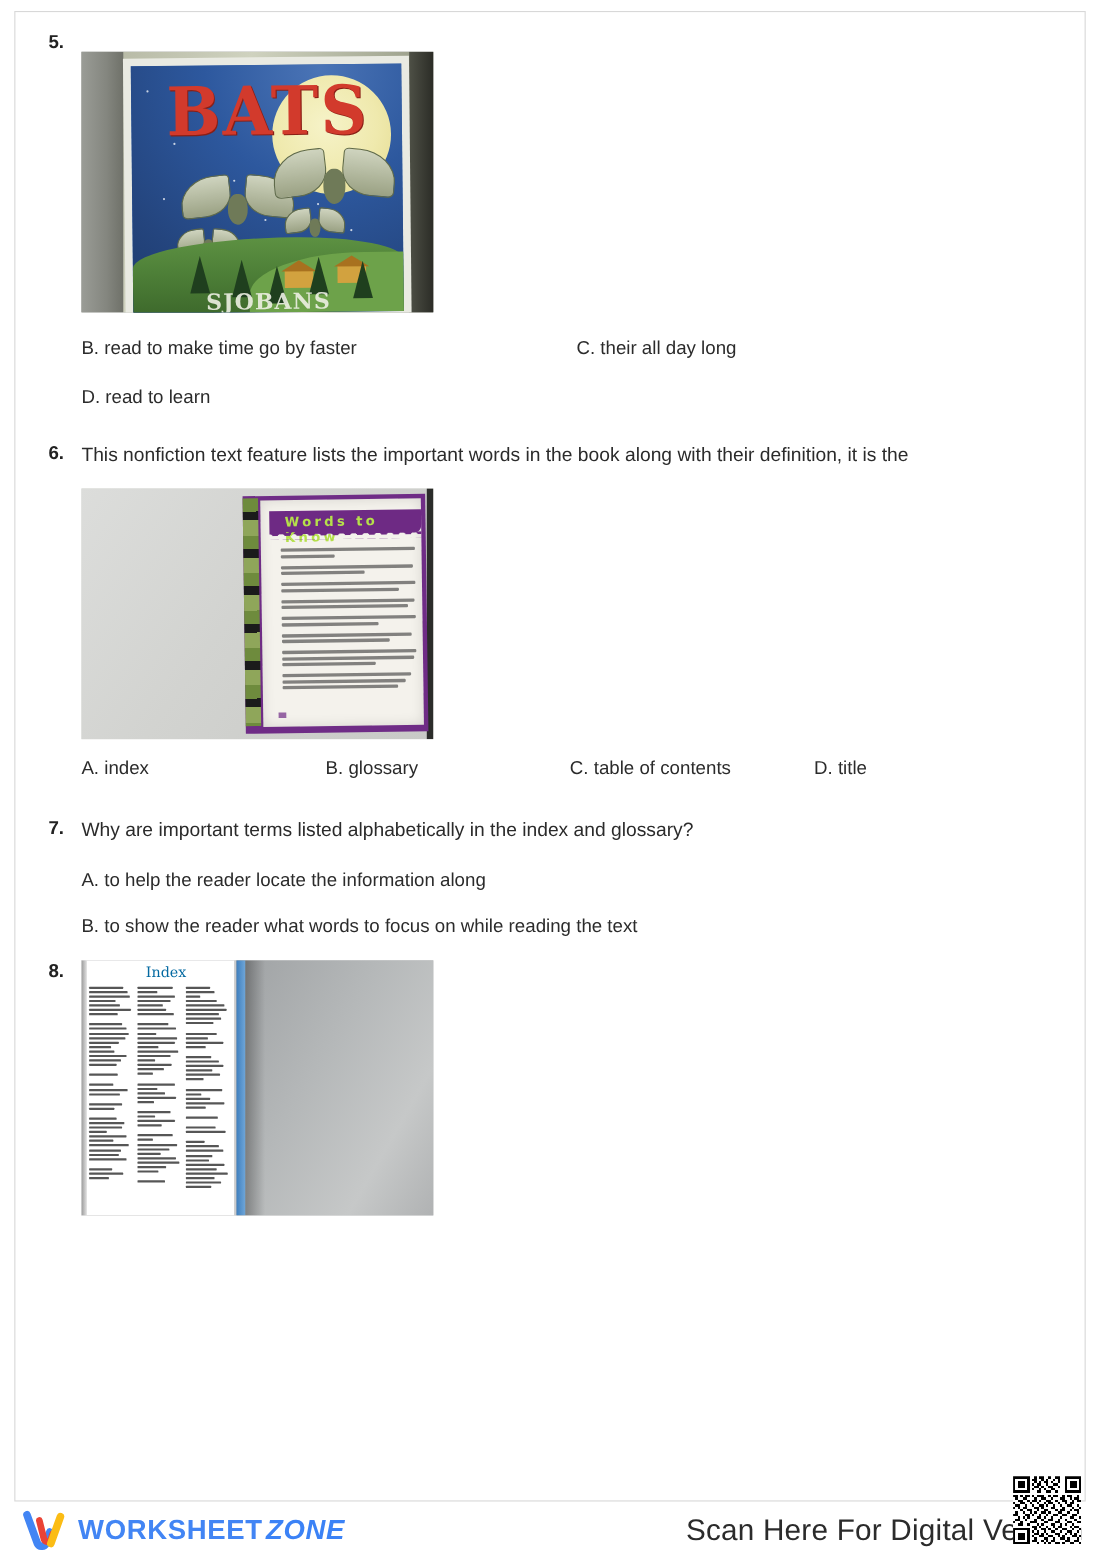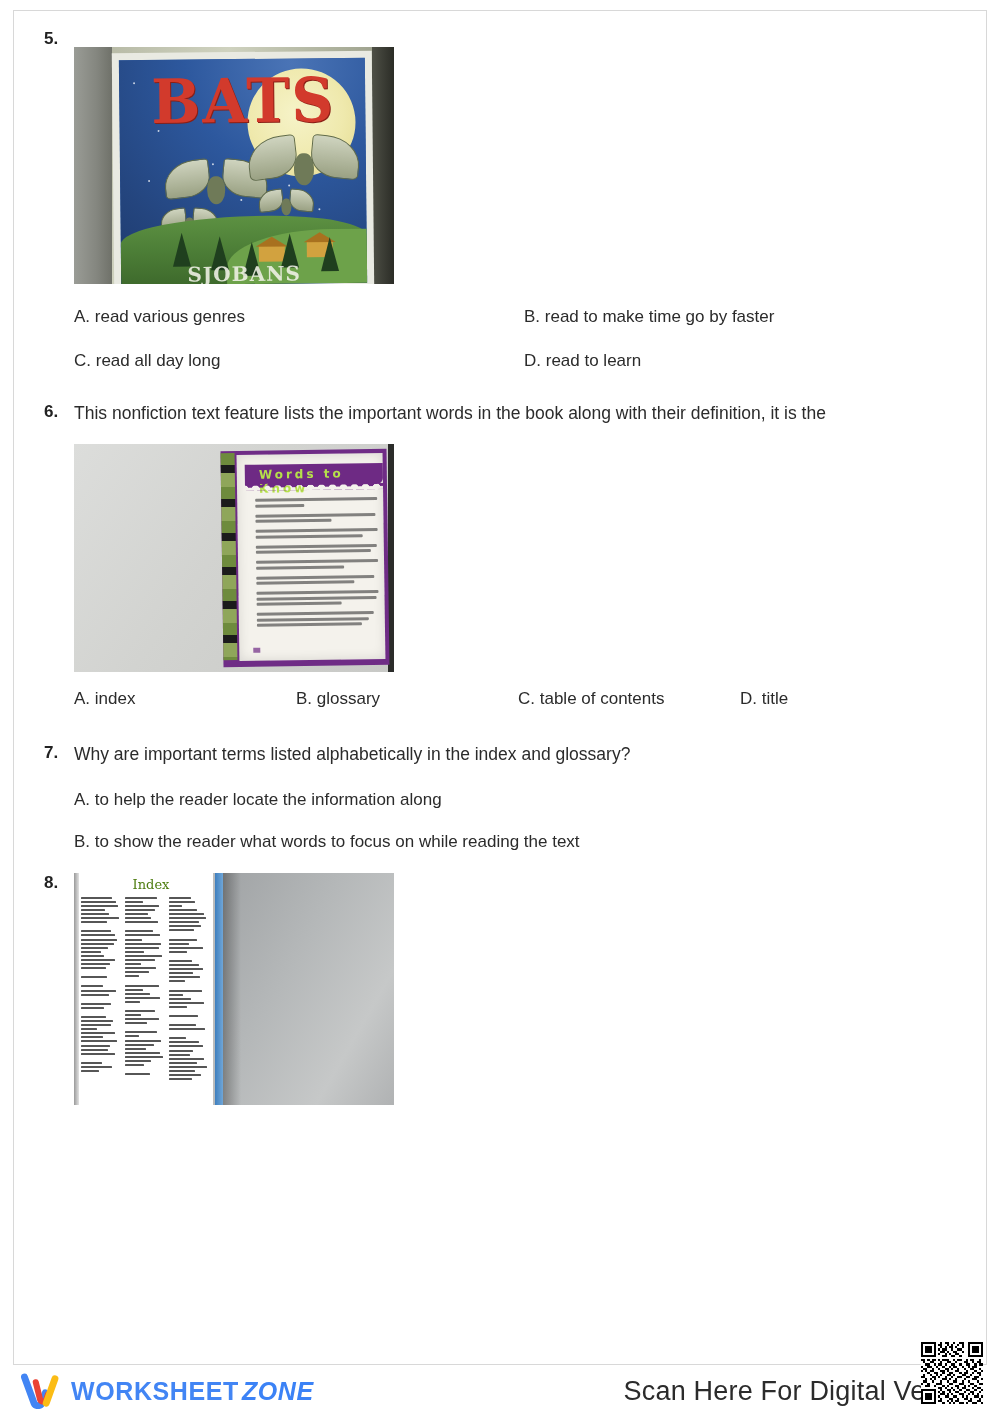--- a/index.html
+++ b/index.html
@@ -276,21 +276,21 @@
   }
   .ix-leftedge {
     position: absolute; left: 0; top: 0; width: 5px; height: 100%;
     background: linear-gradient(90deg,#9a9a9a,#e2e2e2);
   }
   .ix-title {
     position: absolute; left: 0; right: 0; top: 4px;
     text-align: center;
     font-family: "DejaVu Serif", serif;
     font-size: 13px;
-    color: #4d7c0f;
+    color: #0369a1;
     padding-left: 15px;
   }
   .ix-cols {
     position: absolute; left: 7px; right: 4px; top: 24px; bottom: 14px;
     display: grid;
     grid-template-columns: 1fr 1fr 1fr;
     column-gap: 4px;
   }
   .ix-col { display: flex; flex-direction: column; }
   .ix-ln {
@@ -423,23 +423,22 @@
           <div class="tree" style="left:90px;bottom:14px;"></div>
           <div class="tree" style="left:122px;bottom:8px;"></div>
           <div class="tree" style="left:160px;bottom:16px;"></div>
           <div class="tree" style="left:200px;bottom:12px;"></div>
           <div class="bats-author">SJOBANS</div>
         </div>
       </div>
     </div>
 
     <div class="answers-grid2">
-      <div class="answer">A. read various genres</div>
       <div class="answer">B. read to make time go by faster</div>
-      <div class="answer">C. read all day long</div>
+      <div class="answer">C. their all day long</div>
       <div class="answer">D. read to learn</div>
     </div>
 
     <div class="question" style="margin-top:30px;">
       <span class="q-num">6.</span>
       <span class="q-text">This nonfiction text feature lists the important words in the book along with their definition, it is the</span>
     </div>
 
     <div class="figure fig-glossary">
       <div class="gl-bg"></div>

